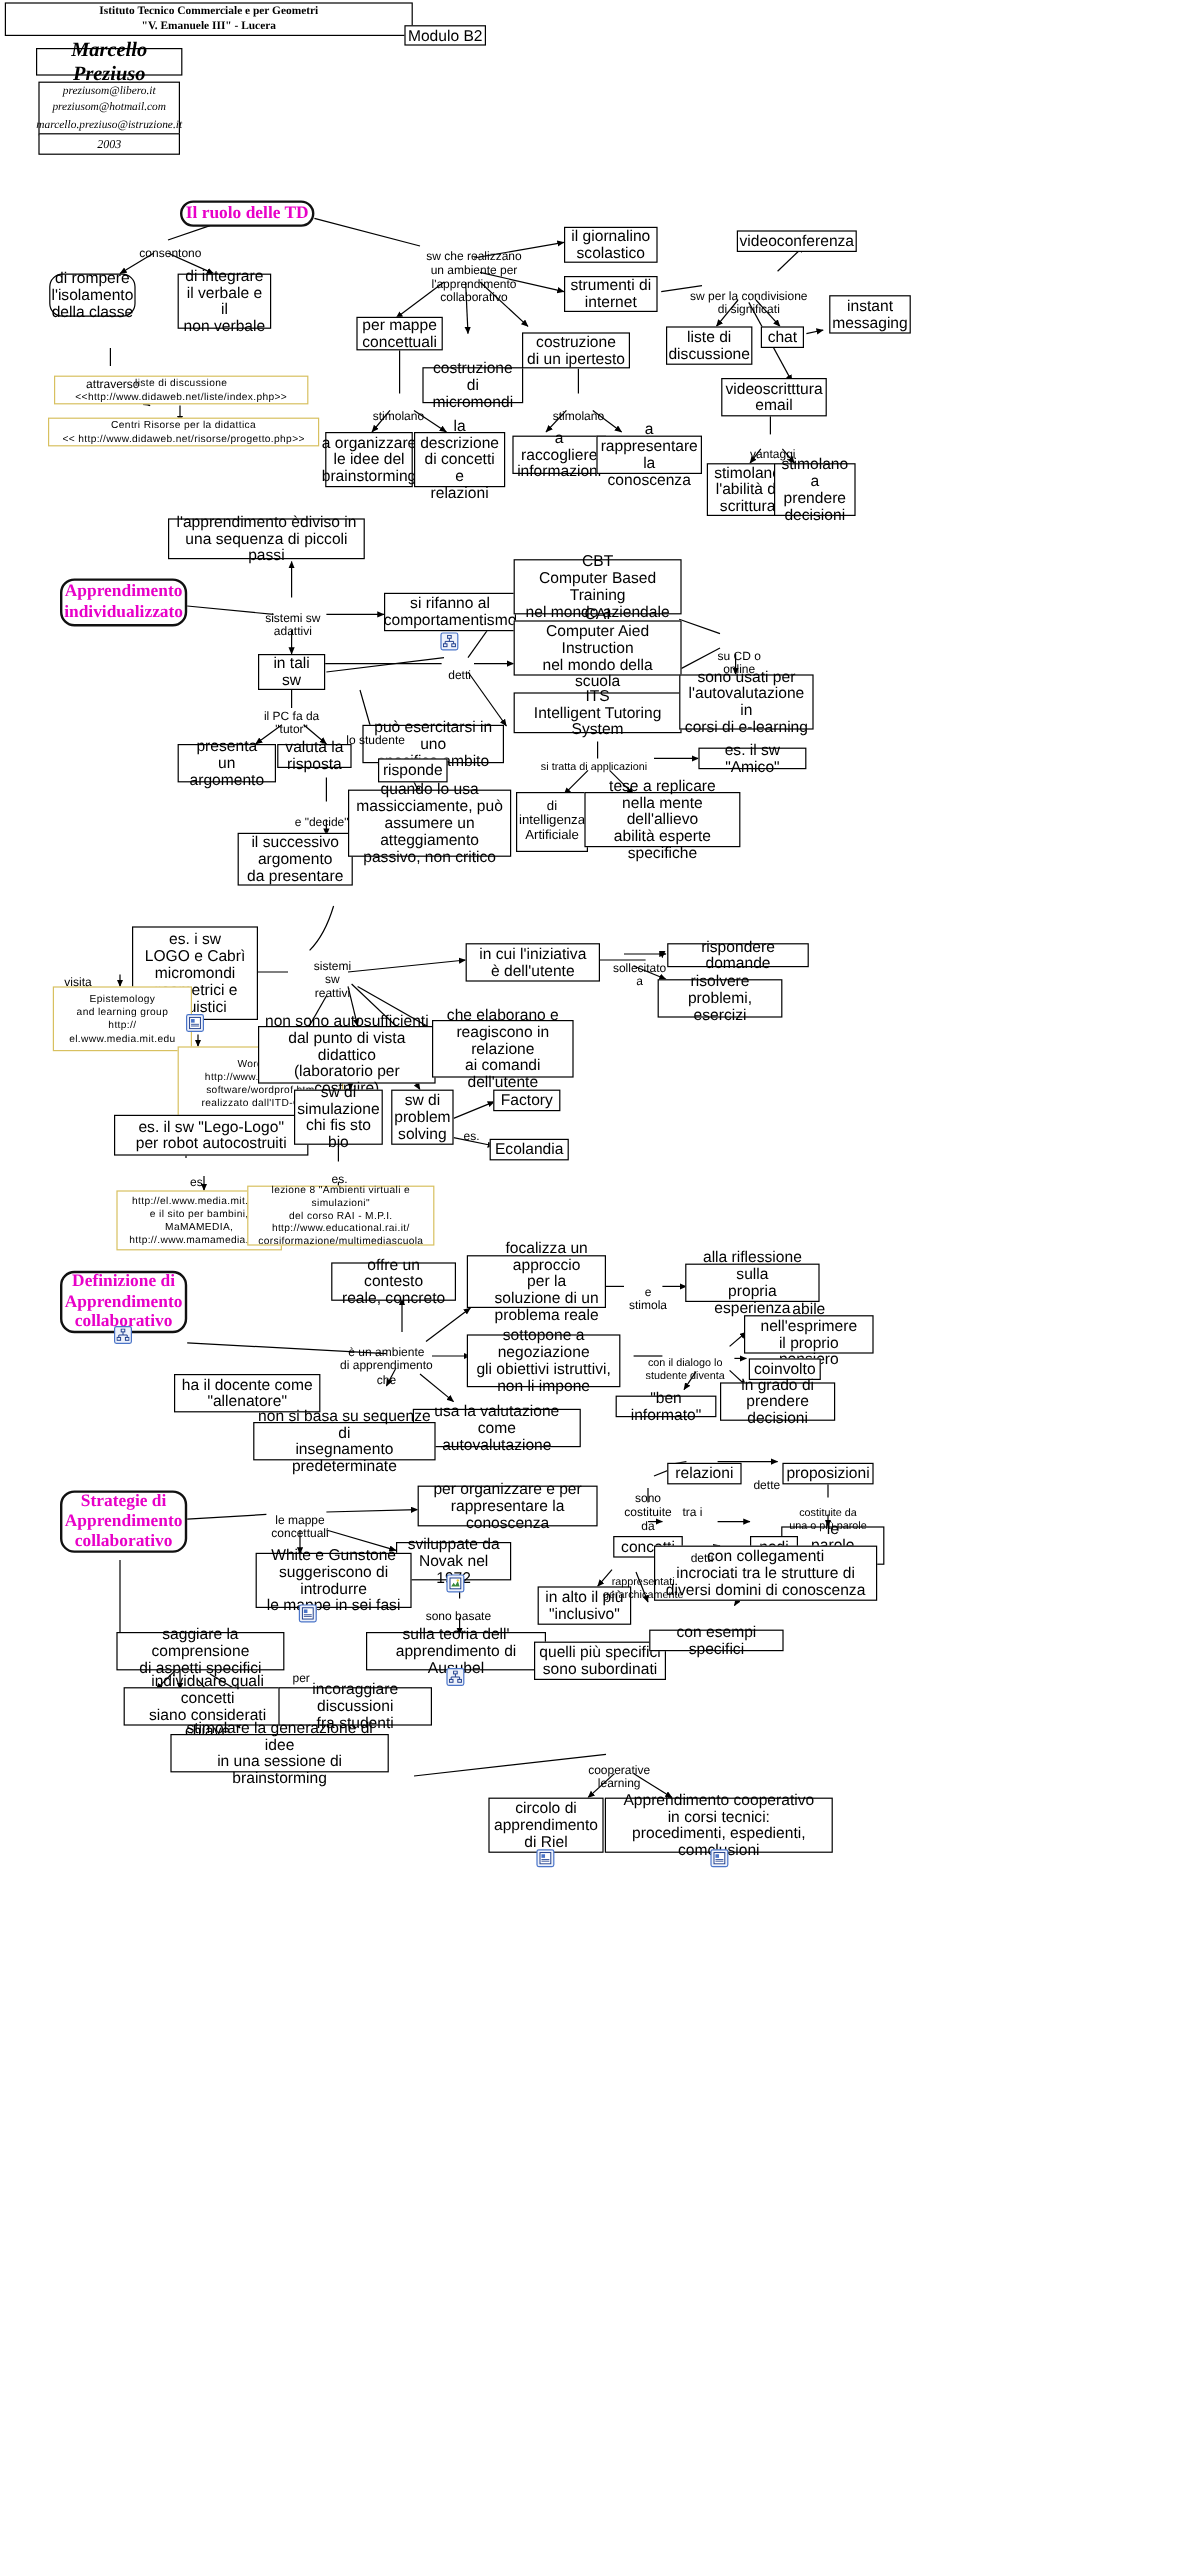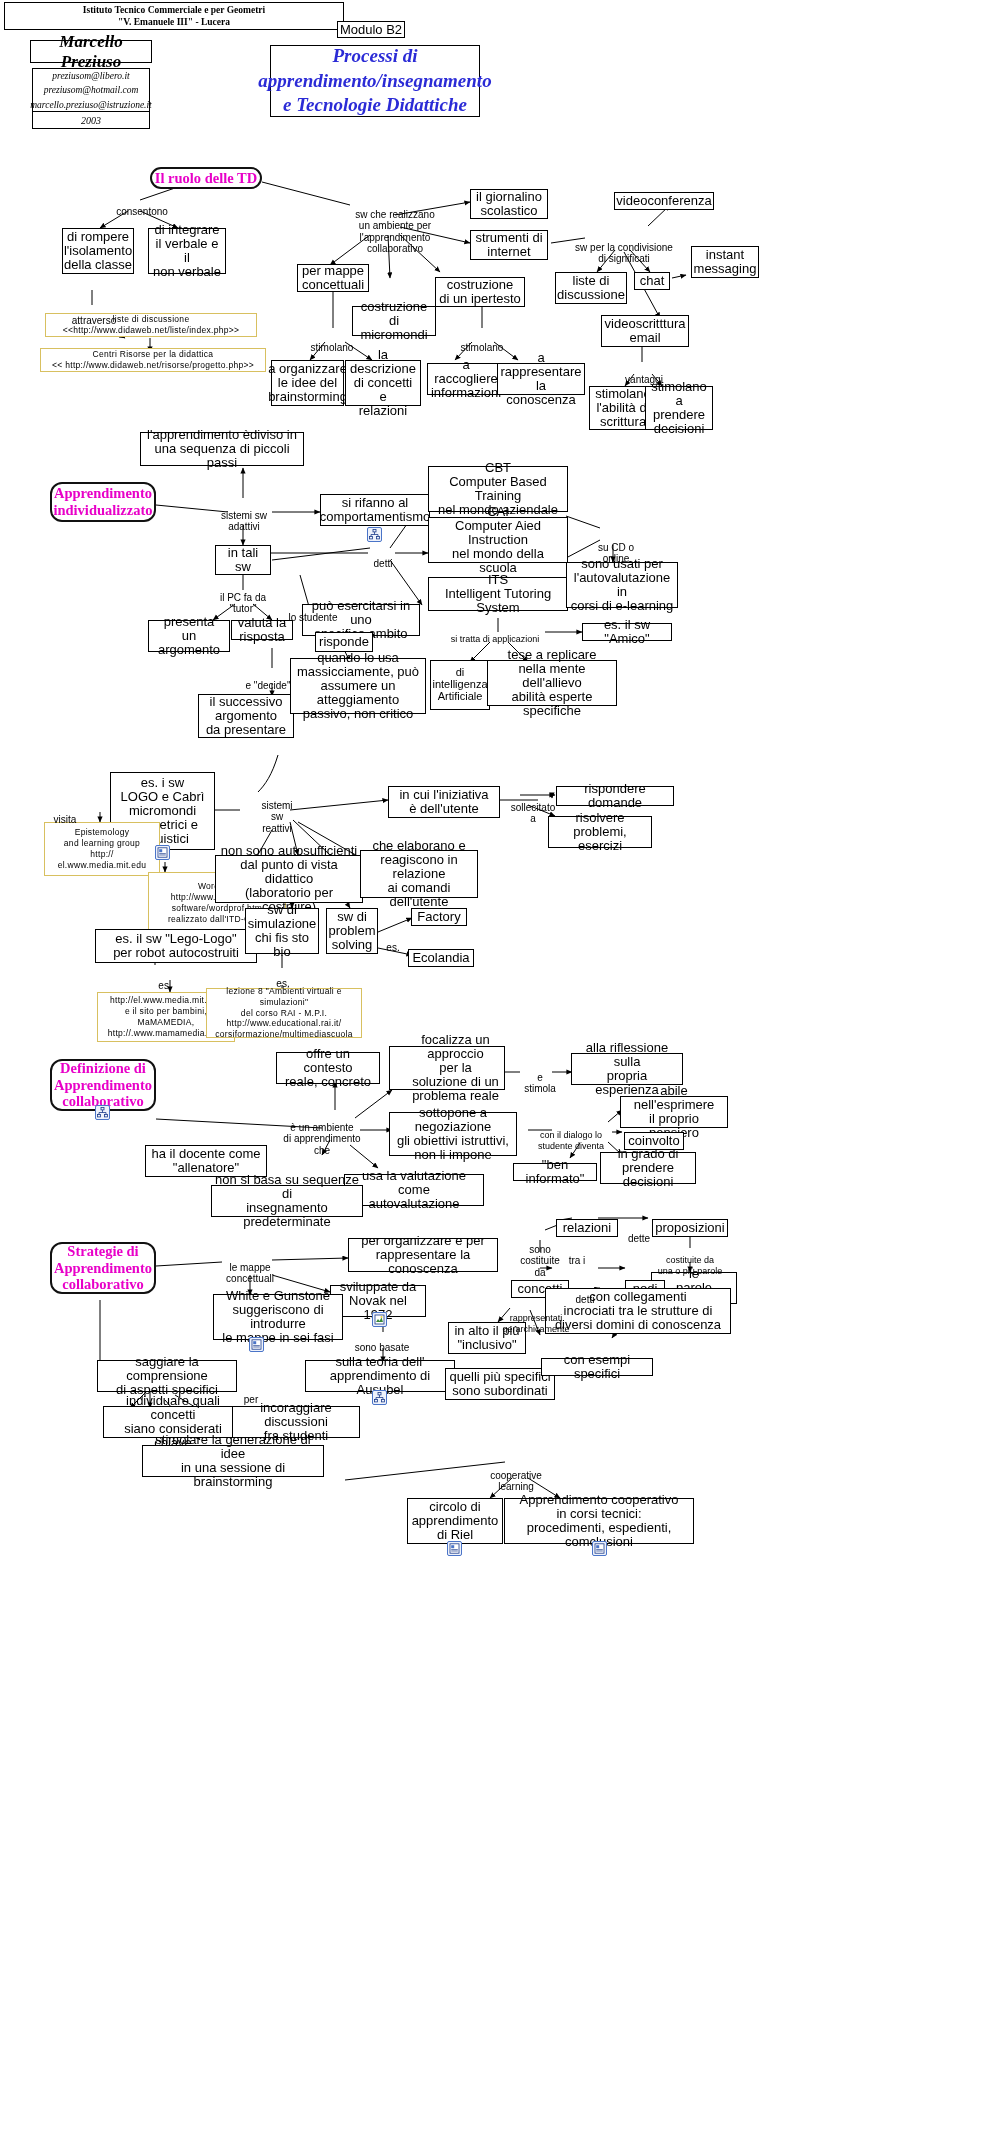--- a/index.html
+++ b/index.html
@@ -228,35 +228,30 @@
   <div class="hdr emails" style="left:32px; top:68px; width:118px; height:45px;">
     <span>preziusom@libero.it
 preziusom@hotmail.com
 marcello.preziuso@istruzione.it</span>
   </div>
 
   <div class="hdr year" style="left:32px; top:111px; width:118px; height:18px;">
     <span>2003</span>
   </div>
 
-  <div class="hdr title-main" style="left:270px; top:45px; width:210px; height:72px;">
-    <span>Processi di
-apprendimento/insegnamento
-e Tecnologie Didattiche</span>
-  </div>
 
   <div class="root" style="left:150px; top:167px; width:112px; height:22px;">
     <span>Il ruolo delle TD</span>
   </div>
 
   <div class="lbl" style="left:112px; top:194px; width:60px;">
     <span>consentono</span>
   </div>
 
-  <div class="node" style="left:62px; top:228px; width:72px; height:46px;">
+  <div class="node" style="left:41px; top:228px; width:72px; height:36px;border-radius:11px;">
     <span>di rompere
 l'isolamento
 della classe</span>
   </div>
 
   <div class="node" style="left:148px; top:228px; width:78px; height:46px;">
     <span>di integrare
 il verbale e il
 non verbale</span>
   </div>

